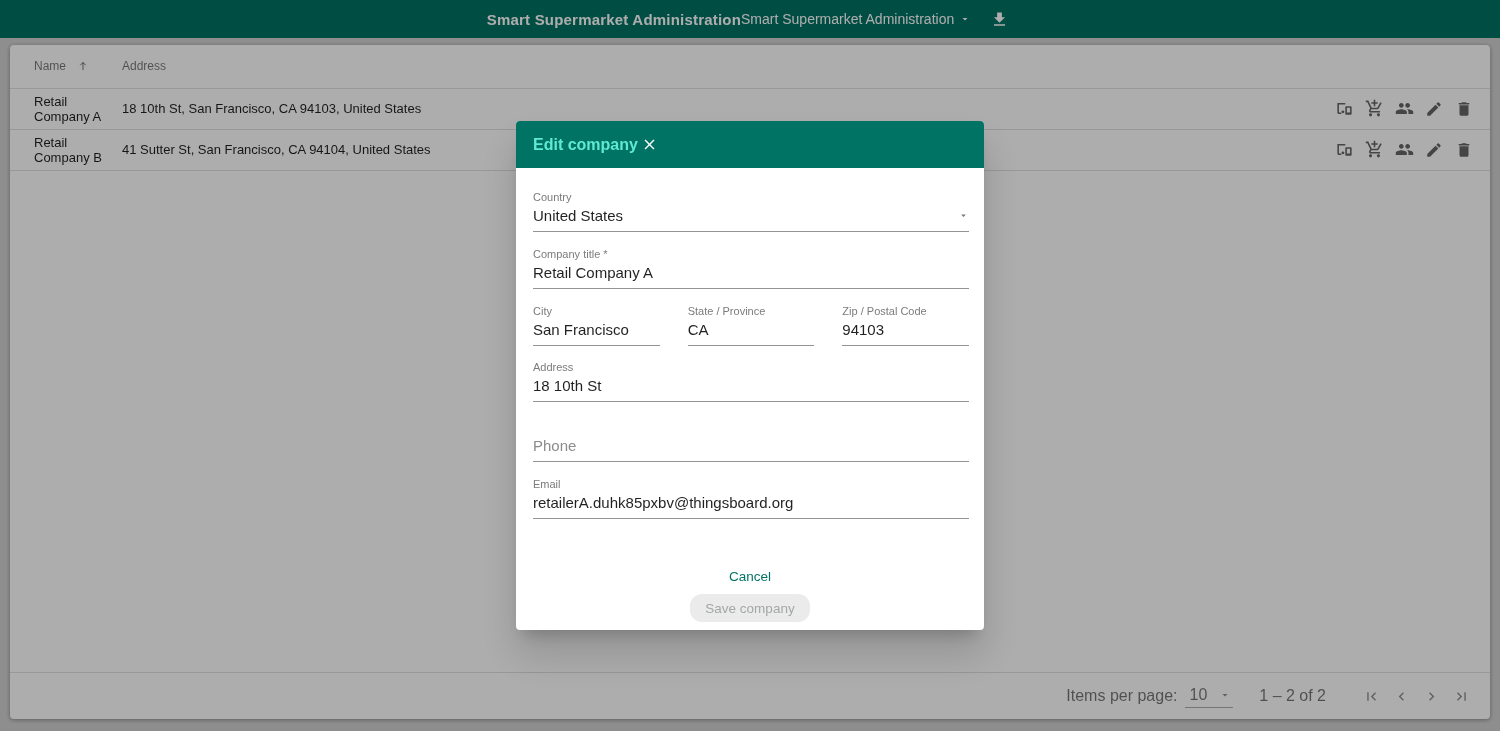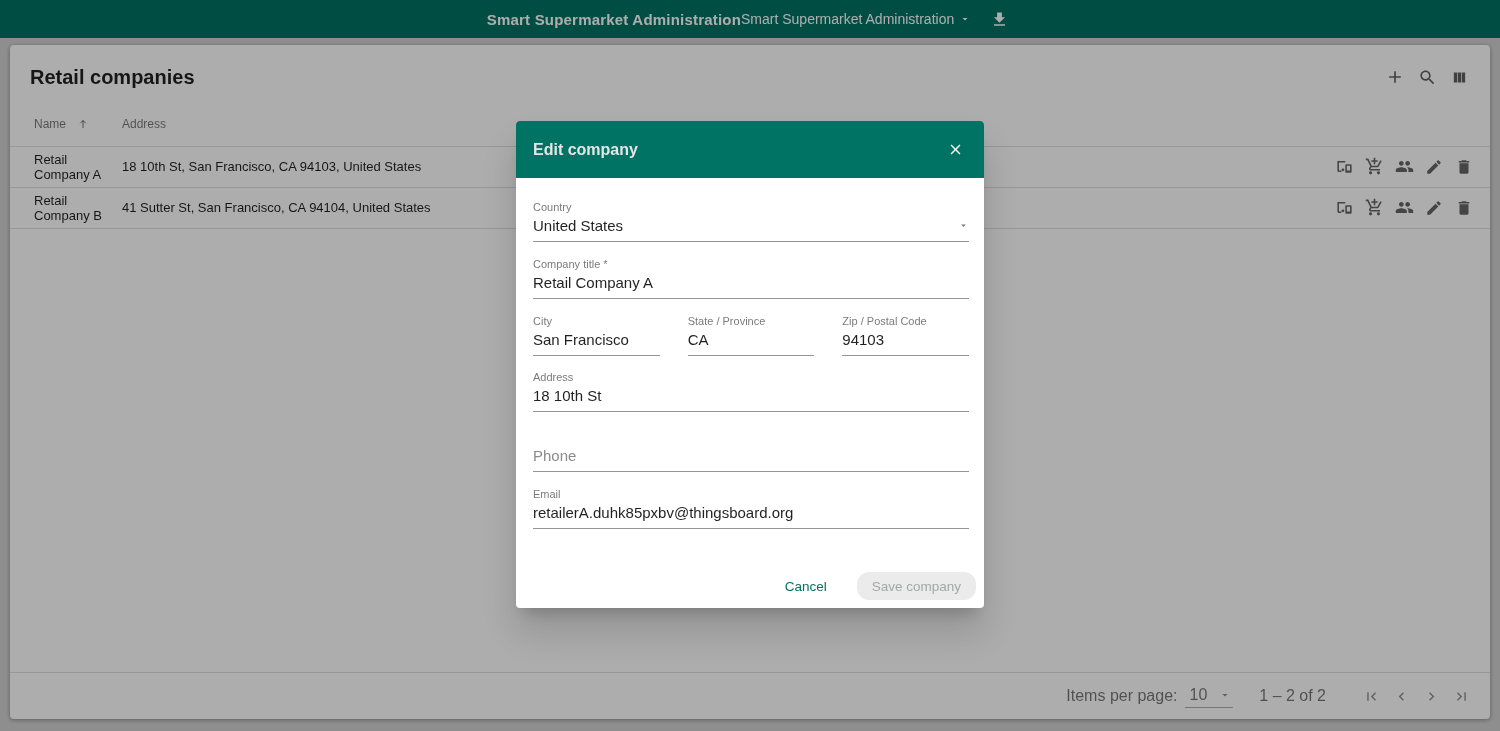--- a/index.html
+++ b/index.html
@@ -83,22 +83,22 @@
   .pg-btn { width:30px; height:30px; color:rgba(0,0,0,.44); }
 
   
   .backdrop { position:fixed; inset:0; background:rgba(0,0,0,.32); }
   .dialog {
     position:fixed; left:516px; top:121px; width:468px;
     background:#fff; border-radius:4px; overflow:hidden;
     box-shadow:0 11px 15px -7px rgba(0,0,0,.2), 0 24px 38px 3px rgba(0,0,0,.14);
   }
   .dialog-header {
-    height:57px; background:var(--primary); color:#e5e5e5;
-    display:flex; align-items:center; justify-content:space-between;
+    height:47px; background:var(--primary); color:#5eead4;
+    display:flex; align-items:center; 
     padding:0 17px;
   }
   .dialog-title { font-size:16px; font-weight:700; }
   .dialog-header .icon-btn { color:#fff; width:24px; height:24px; }
   .dialog-body { padding:23px 15px 0 17px; }
   .field { margin-bottom:16px; }
   .field-row { display:flex; gap:28px; margin-bottom:15px; }
   .field-row .field { flex:1; margin-bottom:0; }
   .f-label { font-size:11px; color:#7b7b7b; margin-bottom:4px; }
   .f-input {
@@ -109,22 +109,23 @@
   }
   .f-input::placeholder { color:#8b8b8b; opacity:1; }
   .no-label { padding-top:19px; }
   .select-box {
     display:flex; align-items:center; justify-content:space-between;
     border-bottom:1px solid rgba(0,0,0,.42); padding-bottom:7px;
     font-size:15px; color:rgba(0,0,0,.87); cursor:pointer;
   }
   .select-caret { color:rgba(0,0,0,.54); }
   .dialog-actions {
-    display:flex; justify-content:flex-end; align-items:center; gap:15px;
+    display:flex; justify-content:flex-end; align-items:center; gap:4px;
     padding:27px 8px 8px;
+    flex-direction:column;
   }
   .btn {
     height:28px; padding:0 15px; border:none; border-radius:4px;
     font-family:inherit; font-size:13.5px; font-weight:500; cursor:pointer;
     display:flex; align-items:center;
   }
   .btn-text { background:none; color:var(--primary); }
   .btn-disabled { background:#ebebeb; color:#a3a8a6; cursor:default;border-radius:12px; }
 </style>
 </head>
@@ -146,46 +147,20 @@
         <svg width="19" height="19" viewBox="0 0 24 24" fill="currentColor">
             <path d="M19 9h-4V3H9v6H5l7 7 7-7zM5 18v2h14v-2z"></path>
           </svg>
       </span>
     </button>
   </div>
 </header>
 
 <main class="page">
   <section class="card">
-    <div class="card-header">
-      <h1 class="card-title">Retail companies</h1>
-      <div class="card-actions">
-        <button class="icon-btn">
-          <span>
-            <svg width="20" height="20" viewBox="0 0 24 24" fill="currentColor">
-                <path d="M19 13h-6v6h-2v-6H5v-2h6V5h2v6h6z"></path>
-              </svg>
-          </span>
-        </button>
-        <button class="icon-btn">
-          <span>
-            <svg width="19" height="19" viewBox="0 0 24 24" fill="currentColor">
-                <path d="M15.5 14h-.79l-.28-.27C15.41 12.59 16 11.11 16 9.5 16 5.91 13.09 3 9.5 3S3 5.91 3 9.5 5.91 16 9.5 16c1.61 0 3.09-.59 4.23-1.57l.27.28v.79l5 4.99L20.49 19l-4.99-5zm-6 0C7.01 14 5 11.99 5 9.5S7.01 5 9.5 5 14 7.01 14 9.5 11.99 14 9.5 14z"></path>
-              </svg>
-          </span>
-        </button>
-        <button class="icon-btn">
-          <span>
-            <svg width="17" height="17" viewBox="0 0 24 24" fill="currentColor">
-                <path d="M4 5h4.7v14H4zM9.65 5h4.7v14h-4.7zM15.3 5H20v14h-4.7z"></path>
-              </svg>
-          </span>
-        </button>
-      </div>
-    </div>
 
     <table>
       <thead>
         <tr>
           <th class="col-name">
             <span class="th-sort">
               <span>Name</span>
               <span>
                 <svg width="12" height="12" viewBox="0 0 24 24" fill="none" stroke="currentColor" stroke-width="2">
                     <path d="M12 20V5M6.5 10.5 12 5l5.5 5.5"></path>

